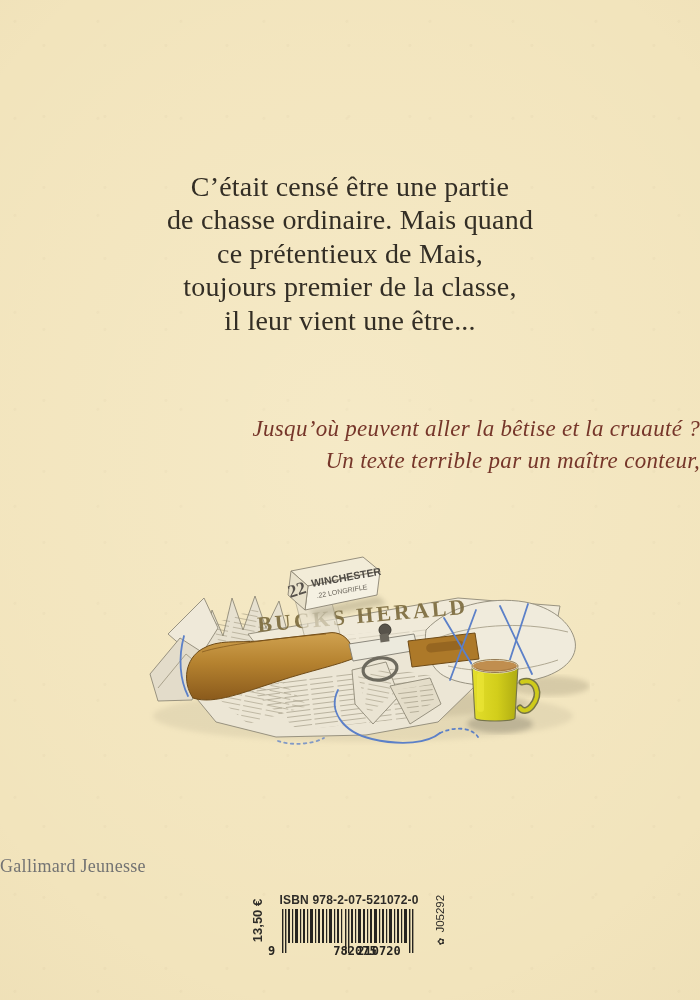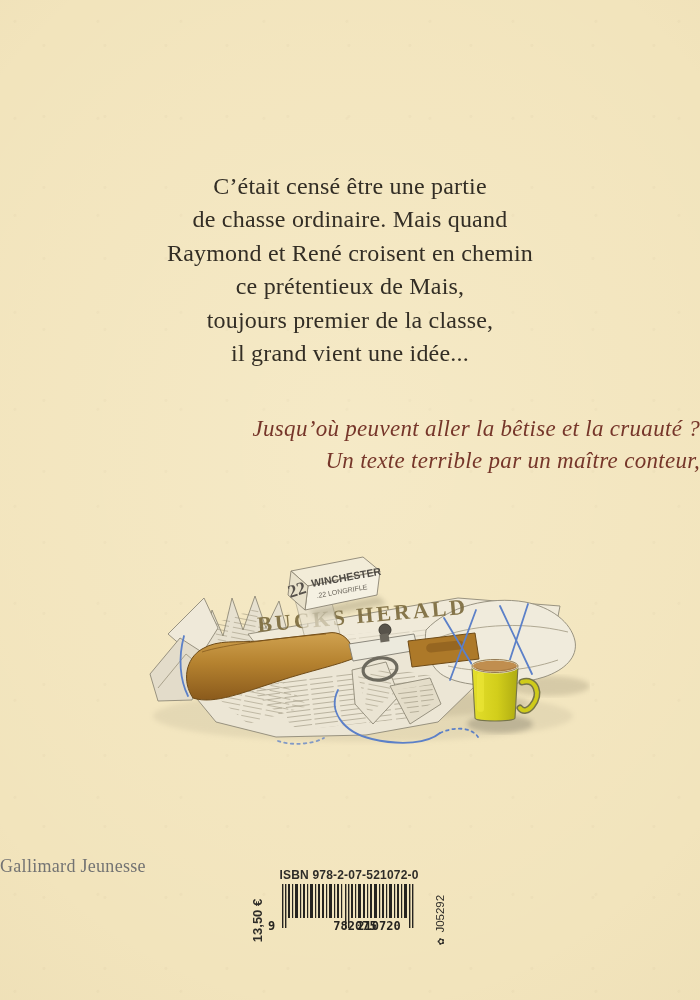--- a/index.html
+++ b/index.html
@@ -13,33 +13,33 @@
     position:absolute;inset:0;pointer-events:none;
     background:
       radial-gradient(ellipse 120% 100% at 50% 45%, rgba(255,250,230,0.25) 0%, rgba(255,250,230,0) 55%, rgba(150,120,60,0.10) 100%),
       radial-gradient(circle at 18% 22%, rgba(120,100,60,0.04) 0 1px, transparent 2px),
       radial-gradient(circle at 72% 64%, rgba(120,100,60,0.04) 0 1px, transparent 2px);
     background-size:100% 100%, 83px 97px, 61px 71px;
   }
   .blurb{
     position:absolute;top:170px;left:0;right:0;
     text-align:center;color:#332e25;
-    font-size:24px;line-height:33.4px;letter-spacing:0.2px;
+    font-size:28px;line-height:33.4px;letter-spacing:0.2px;
   }
   .tagline{
     position:absolute;top:413px;left:0;right:0;
     text-align:right;color:#76362a;
     font-style:italic;font-size:23px;line-height:31.5px;letter-spacing:0.3px;
   }
   .illustration{position:absolute;left:128px;top:538px;width:462px;height:232px;}
   .publisher{
     position:absolute;top:856px;left:0;right:0;
     text-align:left;color:#737373;font-size:18px;letter-spacing:0.3px;
   }
-  .barcode-block{position:absolute;left:266px;top:868px;width:166px;}
+  .barcode-block{position:absolute;left:266px;top:893px;width:166px;}
   .isbn{
     text-align:center;color:#2e2c28;
     font-family:"Liberation Sans", sans-serif;
     font-size:12px;font-weight:bold;letter-spacing:0.2px;white-space:nowrap;
   }
   .bars{position:relative;width:134px;height:56px;margin:2px 0 0 16px;}
   .digit{
     position:absolute;top:35px;color:#262420;
     font-family:"DejaVu Sans Mono", monospace;
     font-size:12px;font-weight:bold;
@@ -57,24 +57,23 @@
   .catalog .glyph{font-size:9px;margin-right:5px;}
 </style>
 </head>
 <body>
 
 <div class="paper-tone"></div>
 
 <div class="blurb">
   <div>C’était censé être une partie</div>
   <div>de chasse ordinaire. Mais quand</div>
-  <div>Raymond et René croisent en chemin</div>
   <div>ce prétentieux de Mais,</div>
   <div>toujours premier de la classe,</div>
-  <div>il grand vient une idée...</div>
+  <div>il leur vient une être...</div>
 </div>
 
 <div class="tagline">
   <div>Jusqu’où peuvent aller la bêtise et la cruauté ?</div>
   <div>Un texte terrible par un maître conteur,</div>
 </div>
 
 <svg class="illustration" viewBox="0 0 462 232" xmlns="http://www.w3.org/2000/svg">
   <defs>
     <pattern id="np1" width="54" height="5" patternUnits="userSpaceOnUse" patternTransform="rotate(-7)">

